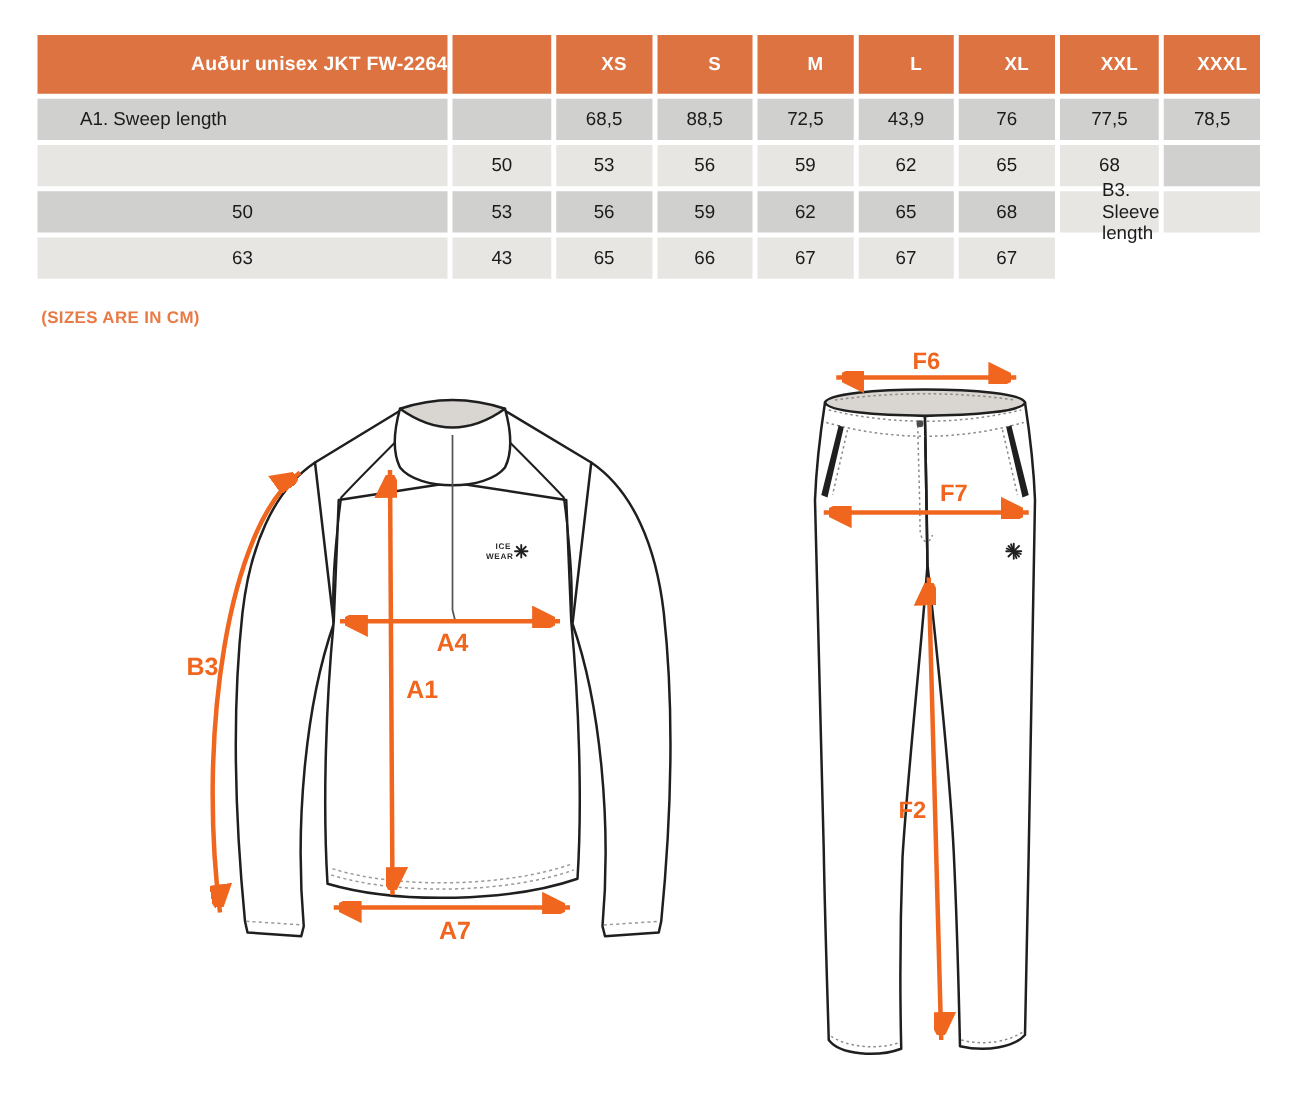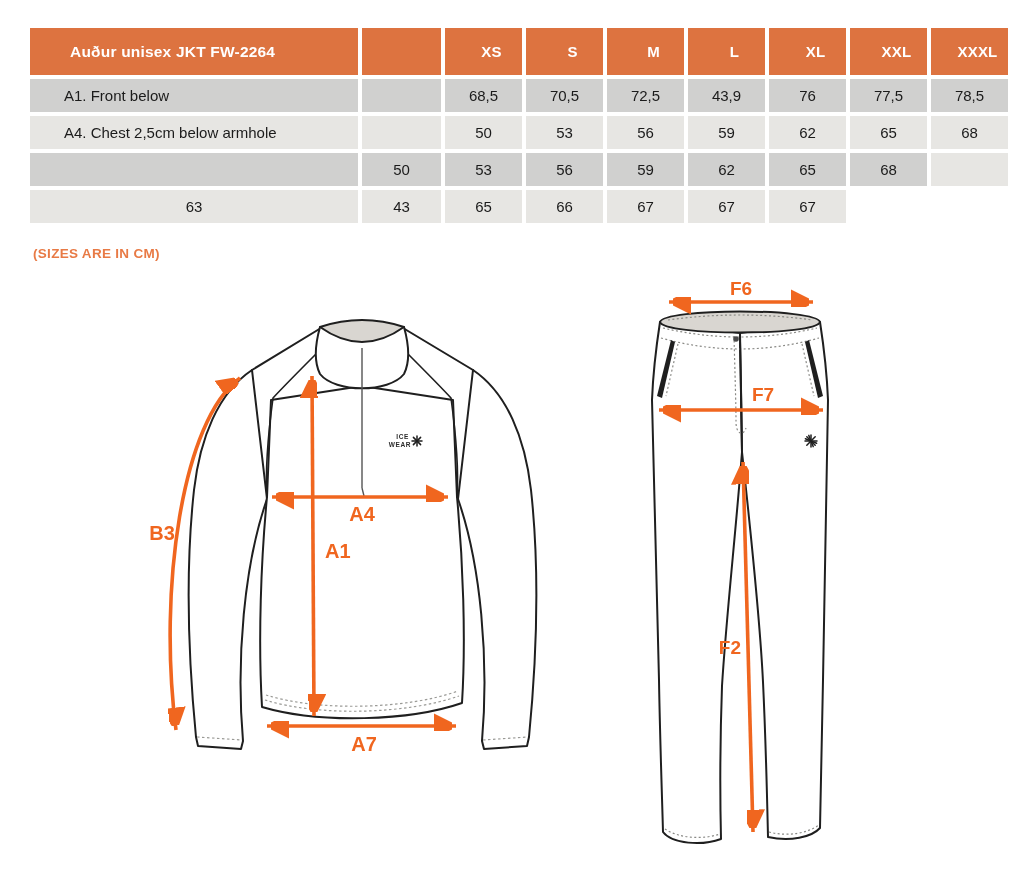--- a/index.html
+++ b/index.html
@@ -13,21 +13,21 @@
     position:absolute; left:30px; top:28px; width:978px;
     display:grid; grid-template-columns:328px 79px repeat(7,1fr);
     gap:4px;
   }
   .hcell {
     background:#dd7340; color:#ffffff; font-weight:bold; font-size:15px;
     height:47px; display:flex; align-items:center; justify-content:center;
     letter-spacing:0.2px;
     padding-left:16px;
   }
-  .hcell.title { justify-content:flex-start; padding-left:40px; font-size:15.5px; }
+  .hcell.title { justify-content:flex-end; padding-left:40px; font-size:15.5px; }
   .dcell {
     height:33px; display:flex; align-items:center; justify-content:center;
     font-size:15px; color:#1b1b1b;
   }
   .dcell.label { justify-content:flex-start; padding-left:34px; }
   .row-dark  { background:#d0d0cf; }
   .row-light { background:#e7e6e3; }
 
   .sizes-note {
     position:absolute; left:33px; top:246px;
@@ -63,49 +63,49 @@
       </div>
     <div class="hcell"></div>
     <div class="hcell">XS</div>
     <div class="hcell">S</div>
     <div class="hcell">M</div>
     <div class="hcell">L</div>
     <div class="hcell">XL</div>
     <div class="hcell">XXL</div>
     <div class="hcell">XXXL</div>
 
-    <div class="dcell label row-dark">A1. Front below</div>
+    <div class="dcell label row-dark">A1. Sweep length</div>
     <div class="dcell row-dark"></div>
     <div class="dcell row-dark">68,5</div>
-    <div class="dcell row-dark">70,5</div>
+    <div class="dcell row-dark">88,5</div>
     <div class="dcell row-dark">72,5</div>
     <div class="dcell row-dark">43,9</div>
     <div class="dcell row-dark">76</div>
     <div class="dcell row-dark">77,5</div>
     <div class="dcell row-dark">78,5</div>
 
-    <div class="dcell label row-light">A4. Chest 2,5cm below armhole</div>
     <div class="dcell row-light"></div>
     <div class="dcell row-light">50</div>
     <div class="dcell row-light">53</div>
     <div class="dcell row-light">56</div>
     <div class="dcell row-light">59</div>
     <div class="dcell row-light">62</div>
     <div class="dcell row-light">65</div>
     <div class="dcell row-light">68</div>
 
     <div class="dcell row-dark"></div>
     <div class="dcell row-dark">50</div>
     <div class="dcell row-dark">53</div>
     <div class="dcell row-dark">56</div>
     <div class="dcell row-dark">59</div>
     <div class="dcell row-dark">62</div>
     <div class="dcell row-dark">65</div>
     <div class="dcell row-dark">68</div>
 
+    <div class="dcell label row-light">B3. Sleeve length</div>
     <div class="dcell row-light"></div>
     <div class="dcell row-light">63</div>
     <div class="dcell row-light">43</div>
     <div class="dcell row-light">65</div>
     <div class="dcell row-light">66</div>
     <div class="dcell row-light">67</div>
     <div class="dcell row-light">67</div>
     <div class="dcell row-light">67</div>
   </div>
 

